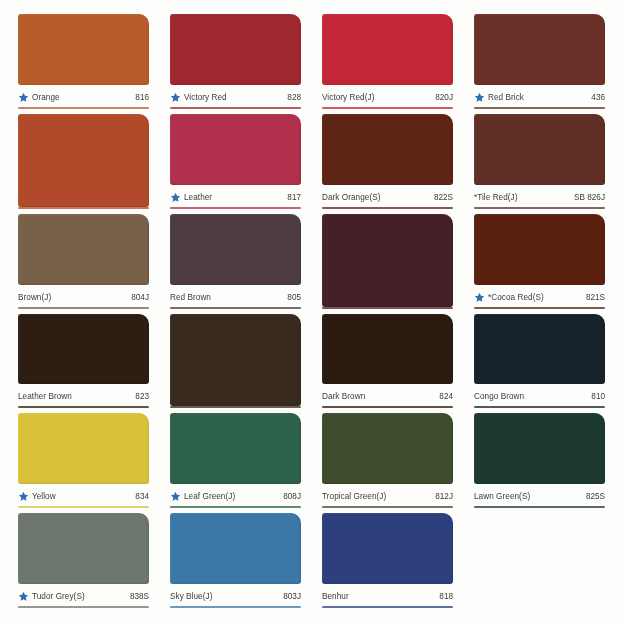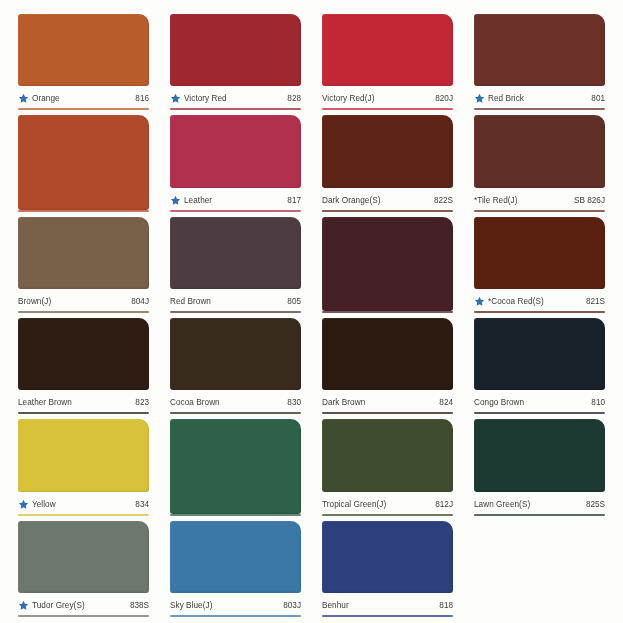--- a/index.html
+++ b/index.html
@@ -13,21 +13,21 @@
     background: #ffffff;
     font-family: "Liberation Sans", sans-serif;
     overflow: hidden;
   }
   #chart-page {
     position: relative;
     width: 623px;
     height: 623px;
     background: #fdfdfb;
     box-sizing: border-box;
-    padding: 14px 18px 6px 18px;
+    padding: 14px 18px 15px 18px;
   }
   .swatch-grid {
     display: grid;
     grid-template-columns: repeat(4, 1fr);
     grid-template-rows: repeat(6, 1fr);
     column-gap: 21px;
     row-gap: 5px;
     width: 100%;
     height: 100%;
   }
@@ -128,21 +128,21 @@
         </div>
         <div class="swatch-rule" style="background: rgb(195, 38, 52);"></div>
       </div>
       <div class="swatch-cell">
         <div class="swatch-chip" style="background: rgb(107, 48, 40);"></div>
         <div class="swatch-label-row">
           <span class="star-icon"><svg width="11" height="11" viewBox="0 0 24 24">
               <path fill="#2e6fb5" d="M12 1.8l3.1 6.6 7 .9-5.1 4.9 1.3 7.1L12 17.9 5.7 21.3 7 14.2 1.9 9.3l7-.9z"></path>
             </svg></span>
           <span class="swatch-name">Red Brick</span>
-          <span class="swatch-code">801</span>
+          <span class="swatch-code">436</span>
         </div>
         <div class="swatch-rule" style="background: rgb(107, 48, 40);"></div>
       </div>
       <div class="swatch-cell">
         <div class="swatch-chip" style="background: rgb(177, 74, 42);"></div>
         <div class="swatch-rule" style="background: rgb(177, 74, 42);"></div>
       </div>
       <div class="swatch-cell">
         <div class="swatch-chip" style="background: rgb(176, 48, 78);"></div>
         <div class="swatch-label-row">
@@ -219,27 +219,20 @@
           <span class="star-icon hidden"><svg width="11" height="11" viewBox="0 0 24 24">
               <path fill="#2e6fb5" d="M12 1.8l3.1 6.6 7 .9-5.1 4.9 1.3 7.1L12 17.9 5.7 21.3 7 14.2 1.9 9.3l7-.9z"></path>
             </svg></span>
           <span class="swatch-name">Leather Brown</span>
           <span class="swatch-code">823</span>
         </div>
         <div class="swatch-rule" style="background: rgb(45, 29, 18);"></div>
       </div>
       <div class="swatch-cell">
         <div class="swatch-chip" style="background: rgb(57, 42, 30);"></div>
-        <div class="swatch-label-row">
-          <span class="star-icon hidden"><svg width="11" height="11" viewBox="0 0 24 24">
-              <path fill="#2e6fb5" d="M12 1.8l3.1 6.6 7 .9-5.1 4.9 1.3 7.1L12 17.9 5.7 21.3 7 14.2 1.9 9.3l7-.9z"></path>
-            </svg></span>
-          <span class="swatch-name">Cocoa Brown</span>
-          <span class="swatch-code">830</span>
-        </div>
         <div class="swatch-rule" style="background: rgb(57, 42, 30);"></div>
       </div>
       <div class="swatch-cell">
         <div class="swatch-chip" style="background: rgb(42, 26, 16);"></div>
         <div class="swatch-label-row">
           <span class="star-icon hidden"><svg width="11" height="11" viewBox="0 0 24 24">
               <path fill="#2e6fb5" d="M12 1.8l3.1 6.6 7 .9-5.1 4.9 1.3 7.1L12 17.9 5.7 21.3 7 14.2 1.9 9.3l7-.9z"></path>
             </svg></span>
           <span class="swatch-name">Dark Brown</span>
           <span class="swatch-code">824</span>
@@ -263,20 +256,27 @@
           <span class="star-icon"><svg width="11" height="11" viewBox="0 0 24 24">
               <path fill="#2e6fb5" d="M12 1.8l3.1 6.6 7 .9-5.1 4.9 1.3 7.1L12 17.9 5.7 21.3 7 14.2 1.9 9.3l7-.9z"></path>
             </svg></span>
           <span class="swatch-name">Yellow</span>
           <span class="swatch-code">834</span>
         </div>
         <div class="swatch-rule" style="background: rgb(216, 194, 58);"></div>
       </div>
       <div class="swatch-cell">
         <div class="swatch-chip" style="background: rgb(46, 97, 73);"></div>
+        <div class="swatch-label-row">
+          <span class="star-icon"><svg width="11" height="11" viewBox="0 0 24 24">
+              <path fill="#2e6fb5" d="M12 1.8l3.1 6.6 7 .9-5.1 4.9 1.3 7.1L12 17.9 5.7 21.3 7 14.2 1.9 9.3l7-.9z"></path>
+            </svg></span>
+          <span class="swatch-name">Leaf Green(J)</span>
+          <span class="swatch-code">808J</span>
+        </div>
         <div class="swatch-rule" style="background: rgb(46, 97, 73);"></div>
       </div>
       <div class="swatch-cell">
         <div class="swatch-chip" style="background: rgb(63, 76, 46);"></div>
         <div class="swatch-label-row">
           <span class="star-icon hidden"><svg width="11" height="11" viewBox="0 0 24 24">
               <path fill="#2e6fb5" d="M12 1.8l3.1 6.6 7 .9-5.1 4.9 1.3 7.1L12 17.9 5.7 21.3 7 14.2 1.9 9.3l7-.9z"></path>
             </svg></span>
           <span class="swatch-name">Tropical Green(J)</span>
           <span class="swatch-code">812J</span>

